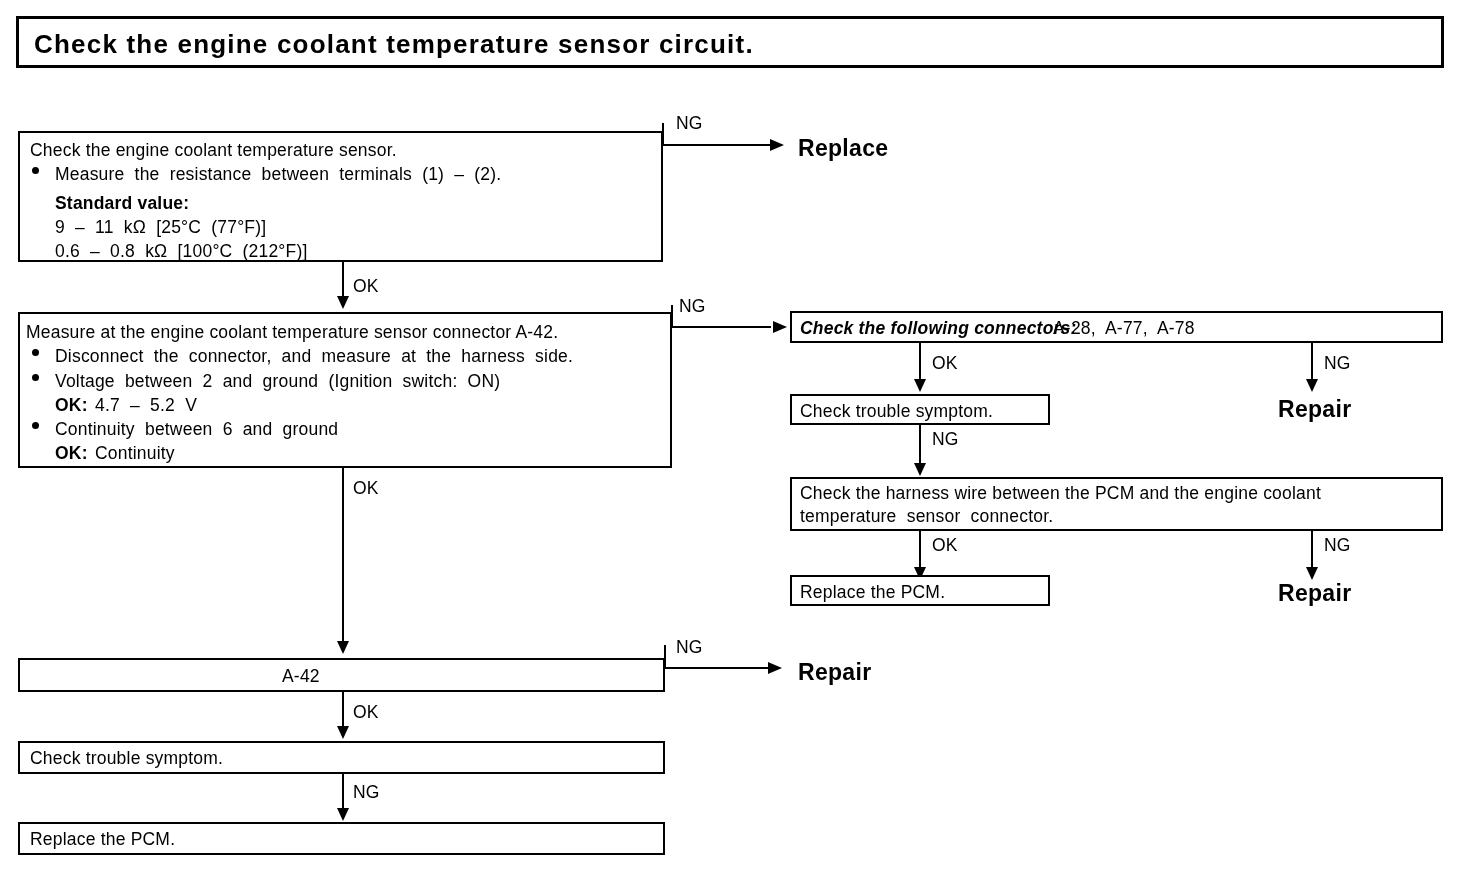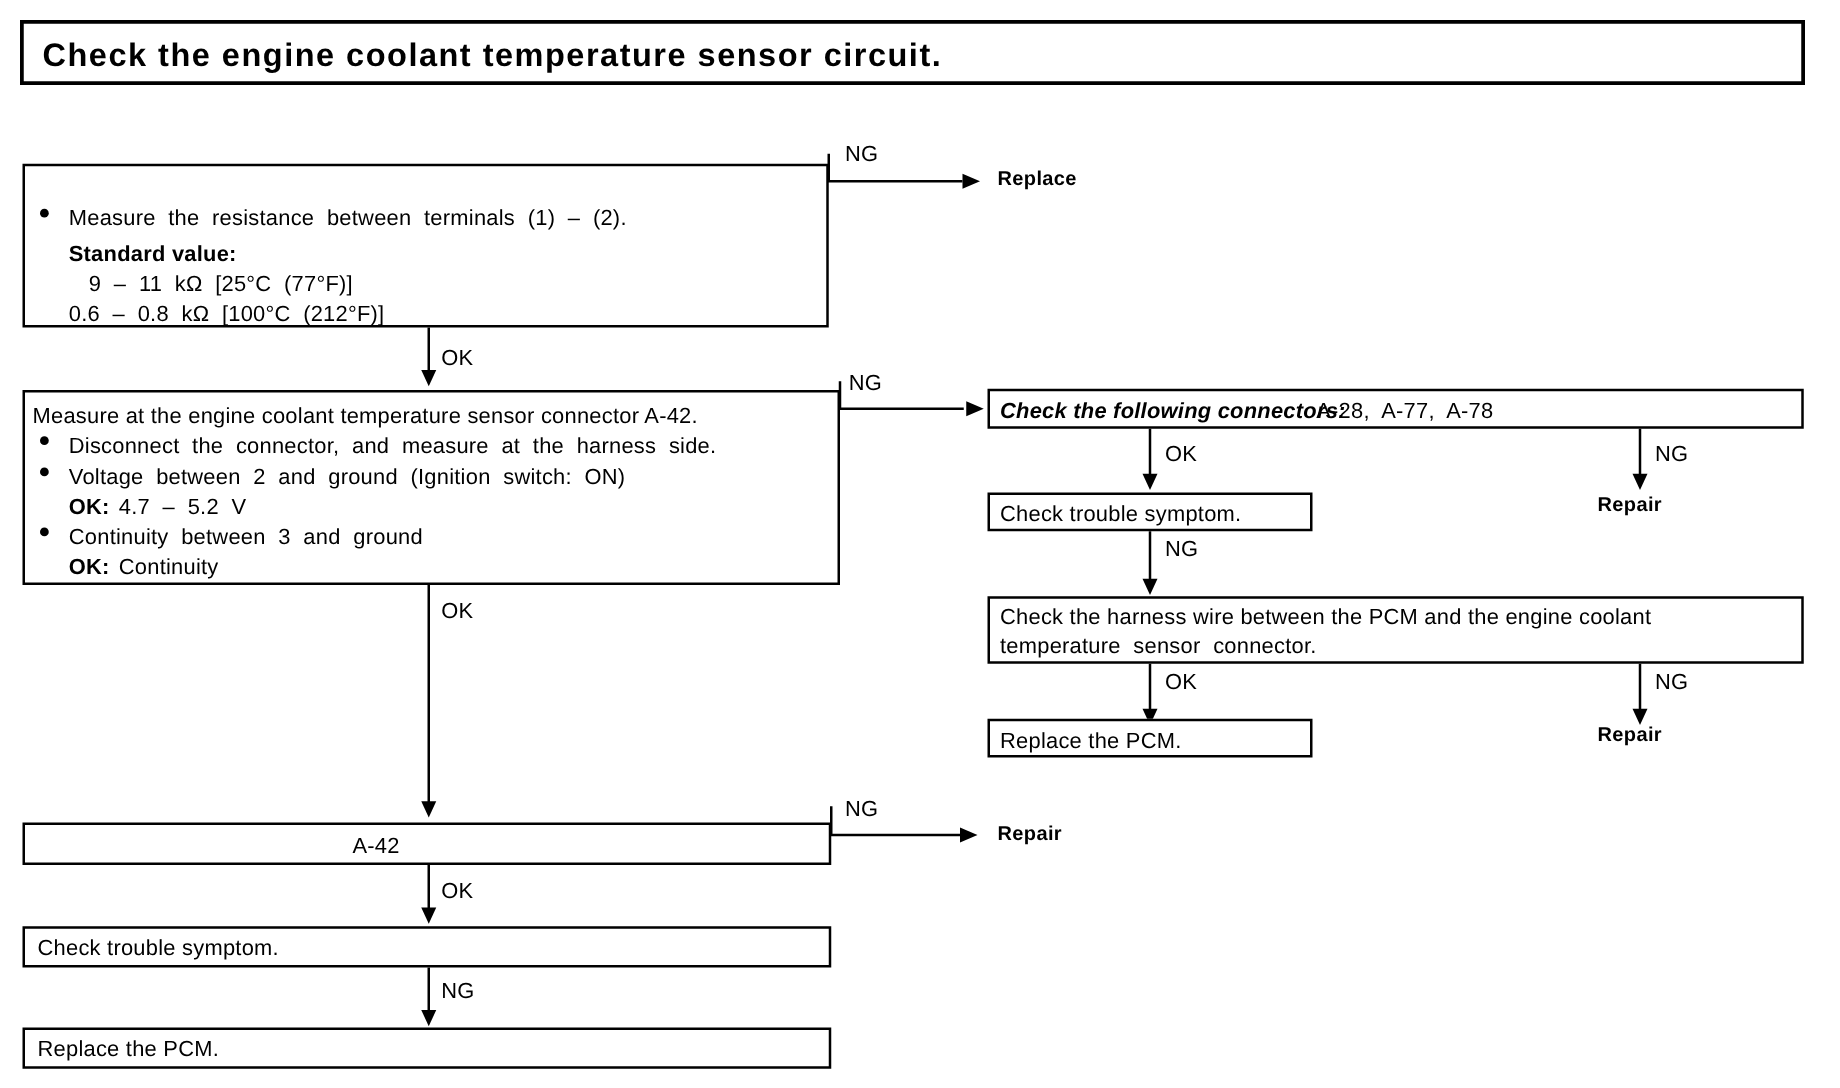--- a/index.html
+++ b/index.html
@@ -83,39 +83,40 @@
     border-left: 14px solid #000;
   }
   .edge-label {
     position: absolute;
     font-size: 17.5px;
     white-space: pre;
     letter-spacing: .2px;
   }
   .terminal {
     position: absolute;
-    font-size: 16px;
+    font-size: 23px;
     font-weight: bold;
     white-space: pre;
     letter-spacing: .3px;
   }
 </style>
 </head>
 <body>
 
 <div id="page">
 
   <div class="hdr" style="left:16px; top:16px; width:1428px; height:52px;"></div>
   <div class="title-text" style="left:34px; top:29px;">Check the engine coolant temperature sensor circuit.</div>
 
   <div class="box" style="left:18px; top:131px; width:645px; height:131px;"></div>
+  <div class="t" style="left:30px; top:140px;">Check the engine coolant temperature sensor.</div>
   <div class="bullet" style="left:32px; top:167px;"></div>
   <div class="t" style="left:55px; top:164px;">Measure  the  resistance  between  terminals  (1)  –  (2).</div>
   <div class="t b" style="left:55px; top:193px;">Standard value:</div>
-  <div class="t" style="left:55px; top:217px;margin-left:16px;">9  –  11  kΩ  [25°C  (77°F)]</div>
+  <div class="t" style="left:55px; top:217px;">9  –  11  kΩ  [25°C  (77°F)]</div>
   <div class="t" style="left:55px; top:241px;">0.6  –  0.8  kΩ  [100°C  (212°F)]</div>
 
   <div class="vline" style="left:662px; top:123px; height:22px;"></div>
   <div class="hline" style="left:662px; top:144px; width:108px;"></div>
   <div class="arrow-right" style="left:770px; top:139px;"></div>
   <div class="edge-label" style="left:676px; top:113px;">NG</div>
   <div class="terminal" style="left:798px; top:135px;">Replace</div>
 
   <div class="vline" style="left:342px; top:262px; height:36px;"></div>
   <div class="arrow-down" style="left:337px; top:296px;"></div>
@@ -123,21 +124,21 @@
 
   <div class="box" style="left:18px; top:312px; width:654px; height:156px;"></div>
   <div class="t" style="left:26px; top:322px;">Measure at the engine coolant temperature sensor connector A-42.</div>
   <div class="bullet" style="left:32px; top:349px;"></div>
   <div class="t" style="left:55px; top:346px;">Disconnect  the  connector,  and  measure  at  the  harness  side.</div>
   <div class="bullet" style="left:32px; top:374px;"></div>
   <div class="t" style="left:55px; top:371px;">Voltage  between  2  and  ground  (Ignition  switch:  ON)</div>
   <div class="t b" style="left:55px; top:395px;">OK:</div>
   <div class="t" style="left:95px; top:395px;">4.7  –  5.2  V</div>
   <div class="bullet" style="left:32px; top:422px;"></div>
-  <div class="t" style="left:55px; top:419px;">Continuity  between  3  and  ground</div>
+  <div class="t" style="left:55px; top:419px;">Continuity  between  6  and  ground</div>
   <div class="t b" style="left:55px; top:443px;">OK:</div>
   <div class="t" style="left:95px; top:443px;">Continuity</div>
 
   <div class="vline" style="left:671px; top:305px; height:22px;"></div>
   <div class="hline" style="left:671px; top:326px; width:100px;"></div>
   <div class="arrow-right" style="left:773px; top:321px;"></div>
   <div class="edge-label" style="left:679px; top:296px;">NG</div>
 
   <div class="vline" style="left:342px; top:468px; height:175px;"></div>
   <div class="arrow-down" style="left:337px; top:641px;"></div>

